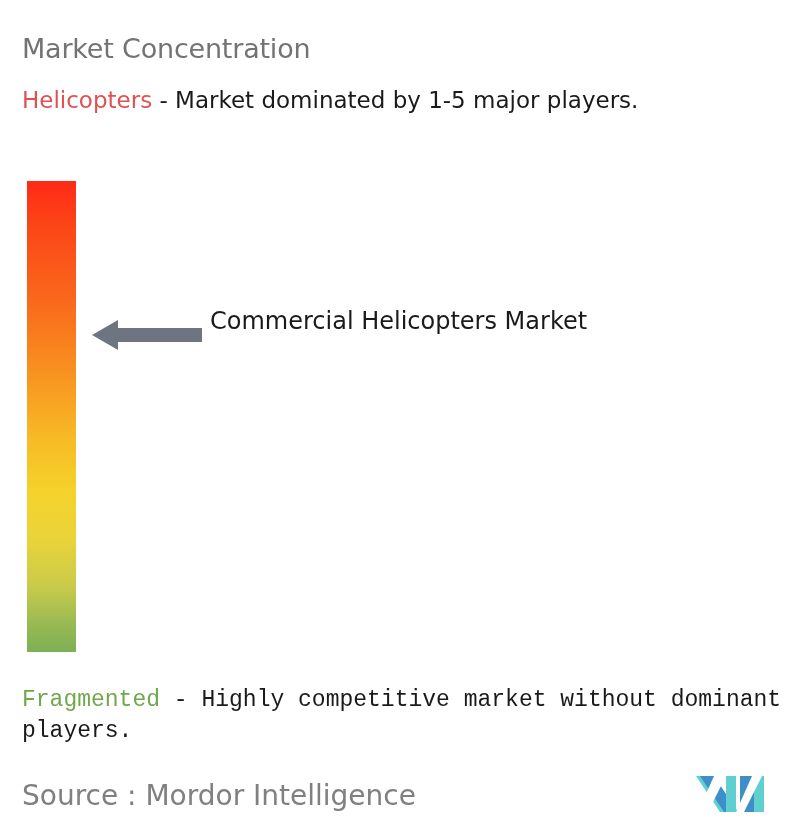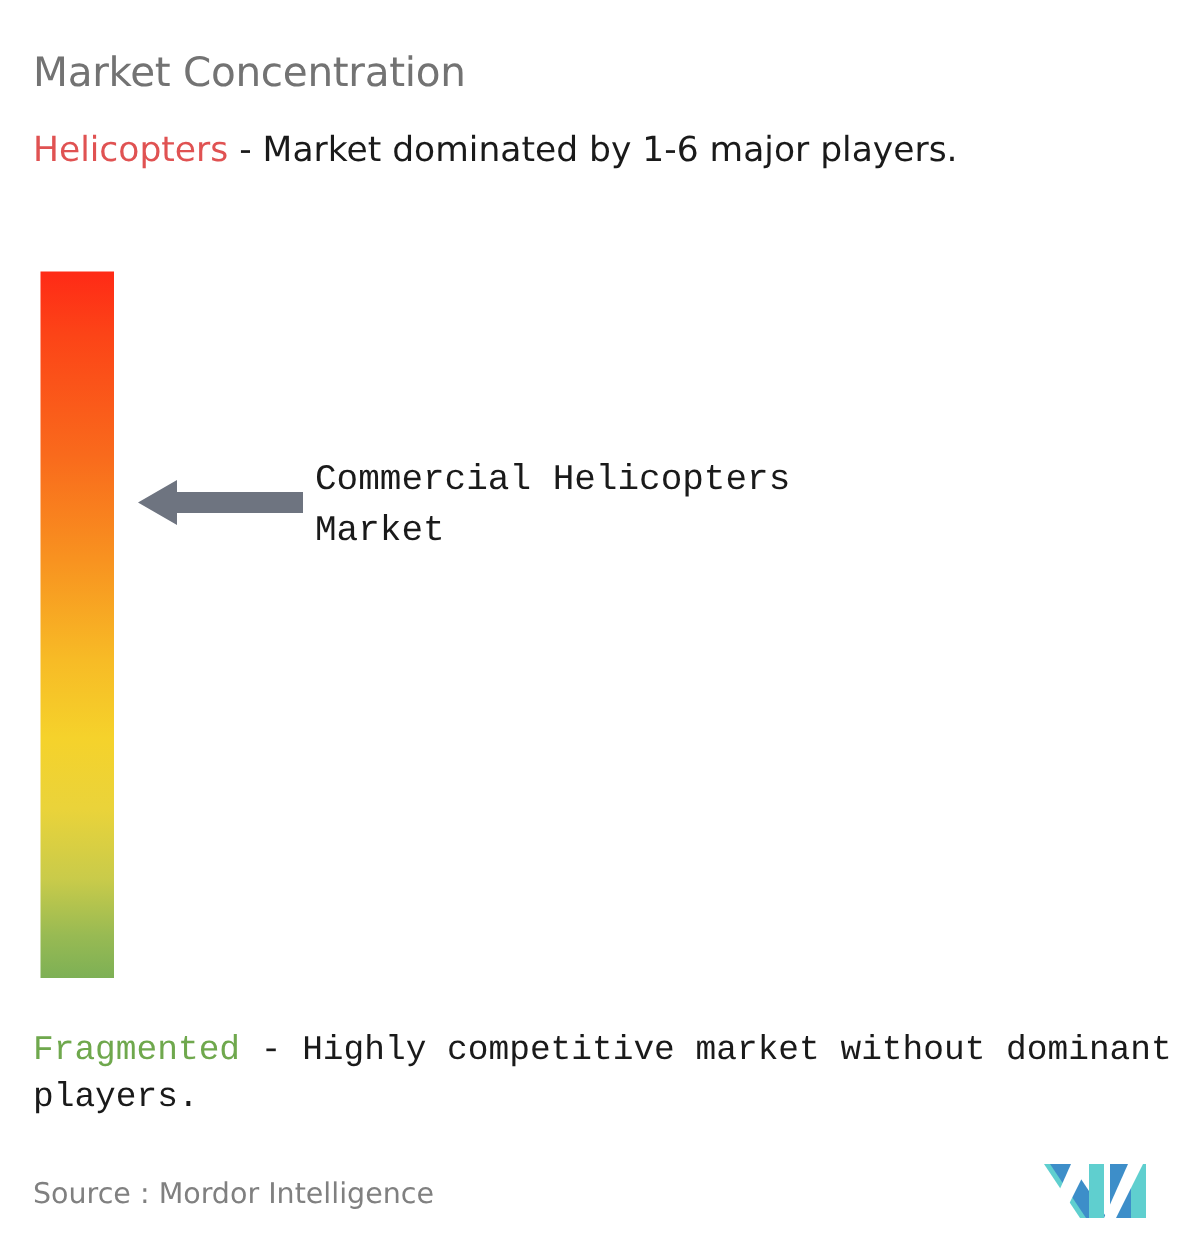--- a/index.html
+++ b/index.html
@@ -77,21 +77,20 @@
 
   
   .arrow-label {
     position: absolute;
     left: 210px;
     top: 304px;
     width: 400px;
     font-size: 24px;
     line-height: 34px;
     color: #1a1a1a;
-    font-family: Liberation Mono, monospace;
   }
 
   
   .legend-bottom {
     position: absolute;
     left: 22px;
     top: 685px;
     width: 760px;
     font-size: 23px;
     line-height: 31px;
@@ -100,42 +99,42 @@
   }
   .legend-term-fragmented {
     color: #6fa84d;
   }
 
   
   .source-line {
     position: absolute;
     left: 22px;
     top: 782px;
-    font-size: 19px;
+    font-size: 28px;
     line-height: 28px;
     color: #808080;
     white-space: nowrap;
   }
 
   
   .logo {
     position: absolute;
     left: 696px;
     top: 770px;
     width: 72px;
     height: 48px;
   }
   .logo svg { display: block; }
 </style>
 </head>
 <body>
 
 <div class="page-title">Market Concentration</div>
 
-<div class="legend-top"><span class="legend-term-consolidated">Helicopters</span><span class="legend-desc">  - Market dominated by 1-6 major players.</span></div>
+<div class="legend-top"><span class="legend-term-consolidated">Helicopters</span><span class="legend-desc">  - Market dominated by 1-5 major players.</span></div>
 
 <div class="gradient-bar"></div>
 
 <div class="arrow-wrap">
   <svg width="110" height="34" viewBox="0 0 110 34" xmlns="http://www.w3.org/2000/svg">
     <polygon points="0,17 26,2 26,10 110,10 110,24 26,24 26,32" fill="#6e7480"></polygon>
   </svg>
 </div>
 
 <div class="arrow-label">Commercial Helicopters Market</div>

